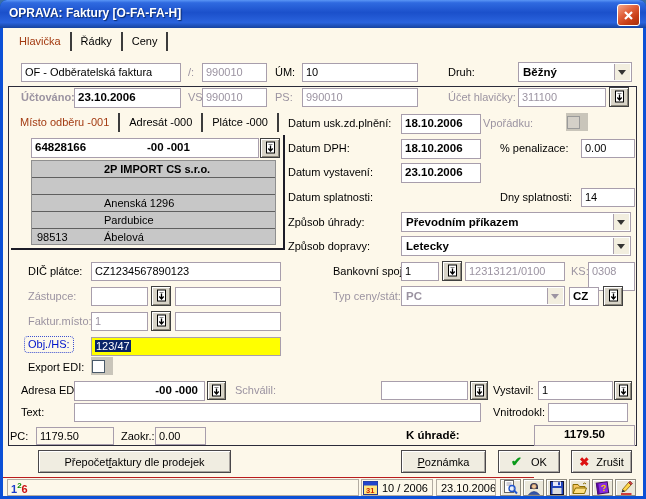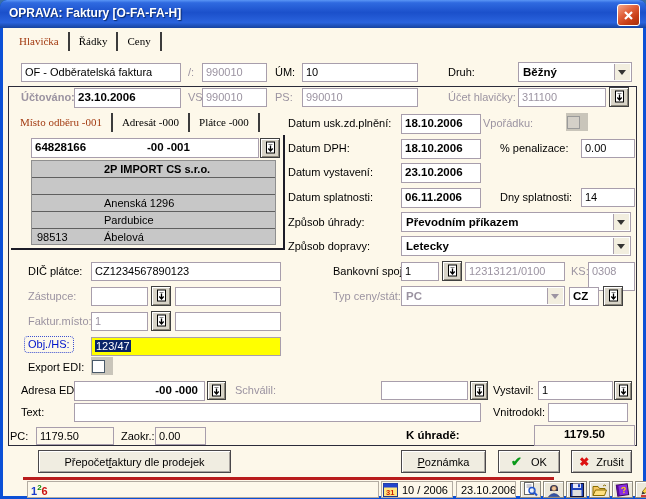--- a/index.html
+++ b/index.html
@@ -22,31 +22,31 @@
   .combo .arrbtn::after{content:"";position:absolute;left:3px;top:6px;border:4px solid transparent;border-top:5px solid #333;}
   .combo.dis{color:#9b93a1;}
   .combo.dis .arrbtn::after{border-top-color:#9b93a1;}
   .lk{position:absolute;width:20px;height:20px;background:#d8d4c8;border:1px solid #404040;box-sizing:border-box;
     box-shadow:inset 1px 1px 0 #fff,inset -1px -1px 0 #8a867a;display:flex;align-items:center;justify-content:center;cursor:pointer;padding:0;}
   .cbplate{position:absolute;width:22px;height:18px;background:#c9c5ba;display:flex;align-items:center;}
   .cb{width:13px;height:13px;box-sizing:border-box;background:#fff;border:1px solid #4a5a6a;margin-left:1px;}
   .cb.dis{background:#d4d0c8;border-color:#9a9a9a;}
   .panelframe{position:absolute;border-right:2px solid #1c1c28;border-bottom:2px solid #1c1c28;}
   .mainpanel{position:absolute;left:5px;top:58px;width:629px;height:360px;border:1px solid #2b2b3a;box-sizing:border-box;}
-  .tabs{position:absolute;display:flex;font-family:Liberation Serif, serif;}
+  .tabs{position:absolute;display:flex;}
   .tab{padding:3px 9px 4px 9px;border-right:2px solid #3c3c3c;white-space:nowrap;cursor:pointer;}
   .tab.active{color:#a33b12;}
   .addr{position:absolute;background:#c7c7c7;border:1px solid #8f8f8f;box-sizing:border-box;}
   .arow{height:17px;line-height:16px;border-bottom:1px solid #5f5f5f;box-sizing:border-box;padding-left:72px;white-space:nowrap;overflow:hidden;}
   .arow.last{border-bottom:none;position:relative;}
   .zip{position:absolute;left:5px;top:0;}
   .btn{position:absolute;background:#f0ede1;border:1px solid #49474a;box-sizing:border-box;
     box-shadow:inset 1px 1px 0 #fff,inset -1px -1px 0 #a9a5a0;display:flex;align-items:center;justify-content:center;
     font-size:11px;cursor:pointer;white-space:nowrap;padding:0;}
-  .sbar{position:absolute;left:0;top:449px;width:531px;height:19px;border-top:3px solid #b91c1c;margin-left:20px;}
+  .sbar{position:absolute;left:0;top:449px;width:531px;height:19px;border-top:1px solid #b91c1c;}
   .spanel{position:absolute;top:1px;height:17px;background:#fdf8ea;border:1px solid #b3aca2;box-sizing:border-box;display:flex;align-items:center;overflow:hidden;}
   .sicon{position:absolute;top:1px;width:21px;height:17px;background:#ece8da;border:1px solid #8f8b80;box-sizing:border-box;
     box-shadow:inset 1px 1px 0 #fff;display:flex;align-items:center;justify-content:center;cursor:pointer;padding:0;}
   .pre{white-space:pre;}
   .objlbl{color:#0014cc;border:1px dotted #3c50d2;border-radius:4px;padding:1px 3px;}
   .sel{background:#0a246a;color:#fff;padding:0 1px;}
   .num1{color:#1b3ccc;font-weight:bold;font-size:11px;}
   .num2{color:#0a8a0a;font-weight:bold;font-size:8px;vertical-align:super;}
   .num6{color:#cc1111;font-weight:bold;font-size:11px;}
 </style>
@@ -139,21 +139,20 @@
 
     <span class="lbl" style="left:285px;top:114px;">Datum DPH:</span>
     <div class="fld b" style="left:398px;top:111px;width:80px;height:20px;">18.10.2006</div>
     <span class="lbl" style="left:497px;top:114px;">% penalizace:</span>
     <div class="fld" style="left:578px;top:111px;width:54px;height:19px;">0.00</div>
 
     <span class="lbl" style="left:285px;top:138px;">Datum vystavení:</span>
     <div class="fld b" style="left:398px;top:135px;width:80px;height:20px;">23.10.2006</div>
 
     <span class="lbl" style="left:285px;top:163px;">Datum splatnosti:</span>
-    <div class="fld b" style="left:398px;top:160px;width:80px;height:20px;">06.11.2006</div>
     <span class="lbl" style="left:497px;top:163px;">Dny splatnosti:</span>
     <div class="fld" style="left:578px;top:160px;width:54px;height:19px;">14</div>
 
     <span class="lbl" style="left:285px;top:188px;">Způsob úhrady:</span>
     <div class="combo" style="left:398px;top:184px;width:230px;height:20px;">
       <span>Převodním příkazem</span>
       <span class="arrbtn"></span>
     </div>
     <span class="lbl" style="left:285px;top:212px;">Způsob dopravy:</span>
     <div class="combo" style="left:398px;top:208px;width:230px;height:20px;">

